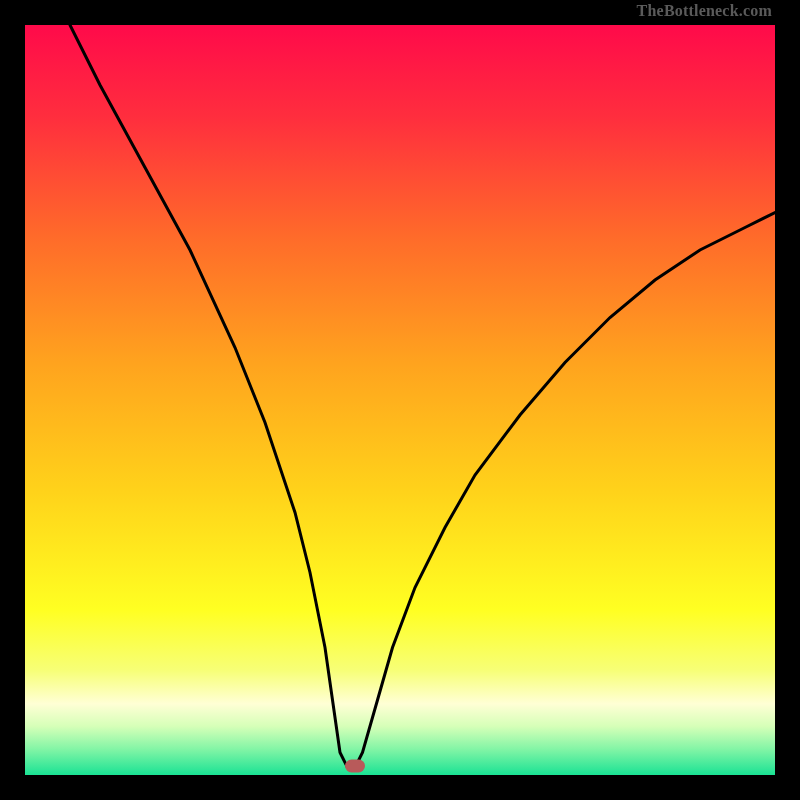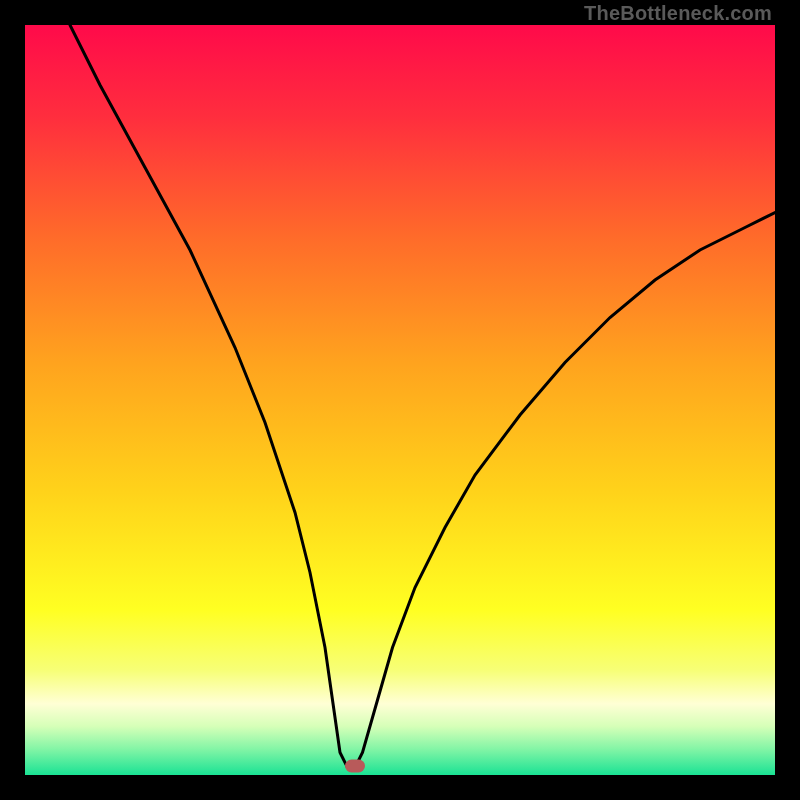--- a/index.html
+++ b/index.html
@@ -31,22 +31,22 @@
     inset: 0;
   }
   .curve {
     position: absolute;
     inset: 0;
   }
   .watermark {
     position: absolute;
     top: 2px;
     right: 28px;
-    font-family: Liberation Sans, sans-serif;
-    font-size: 20px;
+    font-family: Liberation Serif, serif;
+    font-size: 16px;
     font-weight: bold;
     color: #5a5a5a;
     letter-spacing: 0.2px;
   }
   .marker {
     position: absolute;
     width: 20px;
     height: 13px;
     border-radius: 7px;
     transform: translate(-50%, -50%);

